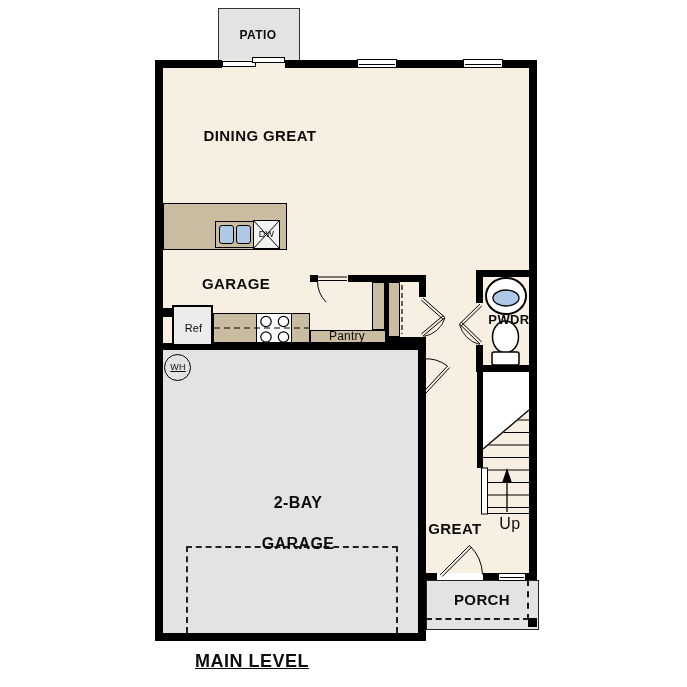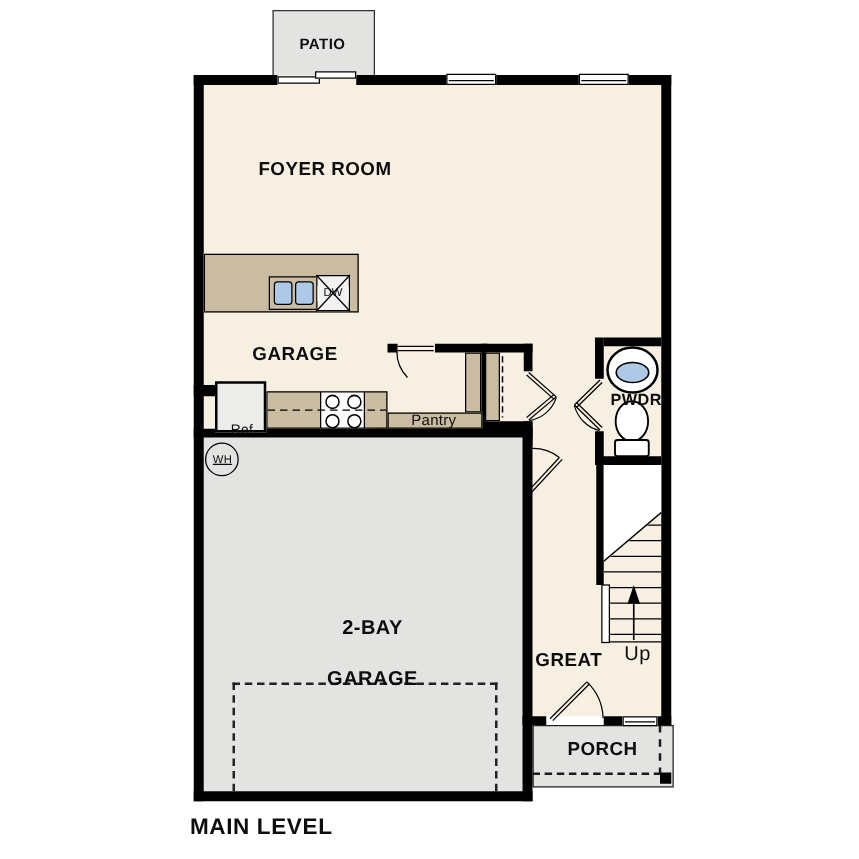--- a/index.html
+++ b/index.html
@@ -66,21 +66,21 @@
   <div class="abs" style="left:215px;top:221px;width:39px;height:27px;background:#c9bca0;border:1.5px solid #000;">
     <div class="abs" style="left:2.5px;top:2.5px;width:15px;height:19px;background:#aec9e8;border:1px solid #000;border-radius:3px;"></div>
     <div class="abs" style="left:19.5px;top:2.5px;width:15px;height:19px;background:#aec9e8;border:1px solid #000;border-radius:3px;"></div>
   </div>
   <div class="abs" style="left:253px;top:220px;width:27px;height:29px;background:#f2f2f0;border:1px solid #000;"></div>
   <div class="label lbl-sm" style="left:254px;top:229px;width:25px;font-size:9px;background:#f2f2f0;">DW</div>
 
   <div class="abs" style="left:213px;top:313px;width:97px;height:30px;background:#c9bca0;border:1px solid #000;"></div>
   <div class="abs" style="left:310px;top:330px;width:76px;height:13px;background:#c9bca0;border:1px solid #000;"></div>
   <div class="abs" style="left:172px;top:305px;width:41px;height:41px;background:#ececea;border:2px solid #000;"></div>
-  <div class="label lbl-sm" style="left:172px;top:337px;width:43px;font-size:11px;">Ref</div>
+  <div class="label lbl-sm" style="left:172px;top:321px;width:43px;font-size:11px;">Ref</div>
   <div class="abs" style="left:256px;top:313px;width:36px;height:30px;background:#fff;border:1px solid #000;"></div>
 
   <div class="abs" style="left:372px;top:282px;width:13px;height:48px;background:#c9bca0;border:1px solid #000;"></div>
   <div class="abs" style="left:388px;top:282px;width:12px;height:55px;background:#c9bca0;border:1px solid #000;"></div>
 
   <div class="abs" style="left:164px;top:354px;width:27px;height:27px;border:1.5px solid #000;border-radius:50%;background:#e3e3e1;"></div>
   <div class="label lbl-sm" style="left:164px;top:362px;width:28px;font-size:9px;text-decoration:underline;">WH</div>
 
   <div class="abs" style="left:186px;top:546px;width:212px;height:87px;border:2px dashed #222;border-bottom:none;"></div>
 
@@ -165,26 +165,26 @@
       <line x1="424.2" y1="395" x2="449.7" y2="367.5"></line>
       <path d="M422.5,359 A35,35 0 0 1 447.5,366"></path>
     </g>
     <g stroke="#000" stroke-width="1" fill="none">
       <line x1="440" y1="575" x2="469.5" y2="545.5"></line>
       <line x1="442.2" y1="576.5" x2="471.7" y2="547"></line>
       <path d="M482.5,574.5 A42,42 0 0 0 469.5,545.5"></path>
     </g>
   </svg>
 
-  <div class="label" style="left:180px;top:126px;width:160px;font-size:15px;">FOYER ROOM</div>
+  <div class="label" style="left:180px;top:126px;width:160px;font-size:15px;">DINING GREAT</div>
   <div class="label" style="left:176px;top:274px;width:120px;font-size:15px;">GARAGE</div>
   <div class="label lbl-sm" style="left:312px;top:329px;width:70px;font-size:12px;">Pantry</div>
   <div class="label" style="left:479px;top:312px;width:60px;font-size:13px;">PWDR</div>
   <div class="label" style="left:228px;top:472px;width:140px;font-size:16px;">
     <span>2-BAY</span><br>
     <span>GARAGE</span>
   </div>
   <div class="label" style="left:415px;top:519px;width:80px;font-size:15px;">GREAT</div>
   <div class="label" style="left:495px;top:514px;width:30px;font-size:16px;font-weight:normal;">Up</div>
   <div class="label" style="left:442px;top:590px;width:80px;font-size:15px;">PORCH</div>
-  <div class="label" style="left:152px;top:650px;width:200px;font-size:18px;text-align:left;letter-spacing:.5px;">MAIN LEVEL</div>
+  <div class="label" style="left:152px;top:650px;width:200px;font-size:18px;text-align:center;letter-spacing:.5px;text-decoration:underline;">MAIN LEVEL</div>
 
 </div>
 
 </body></html>

